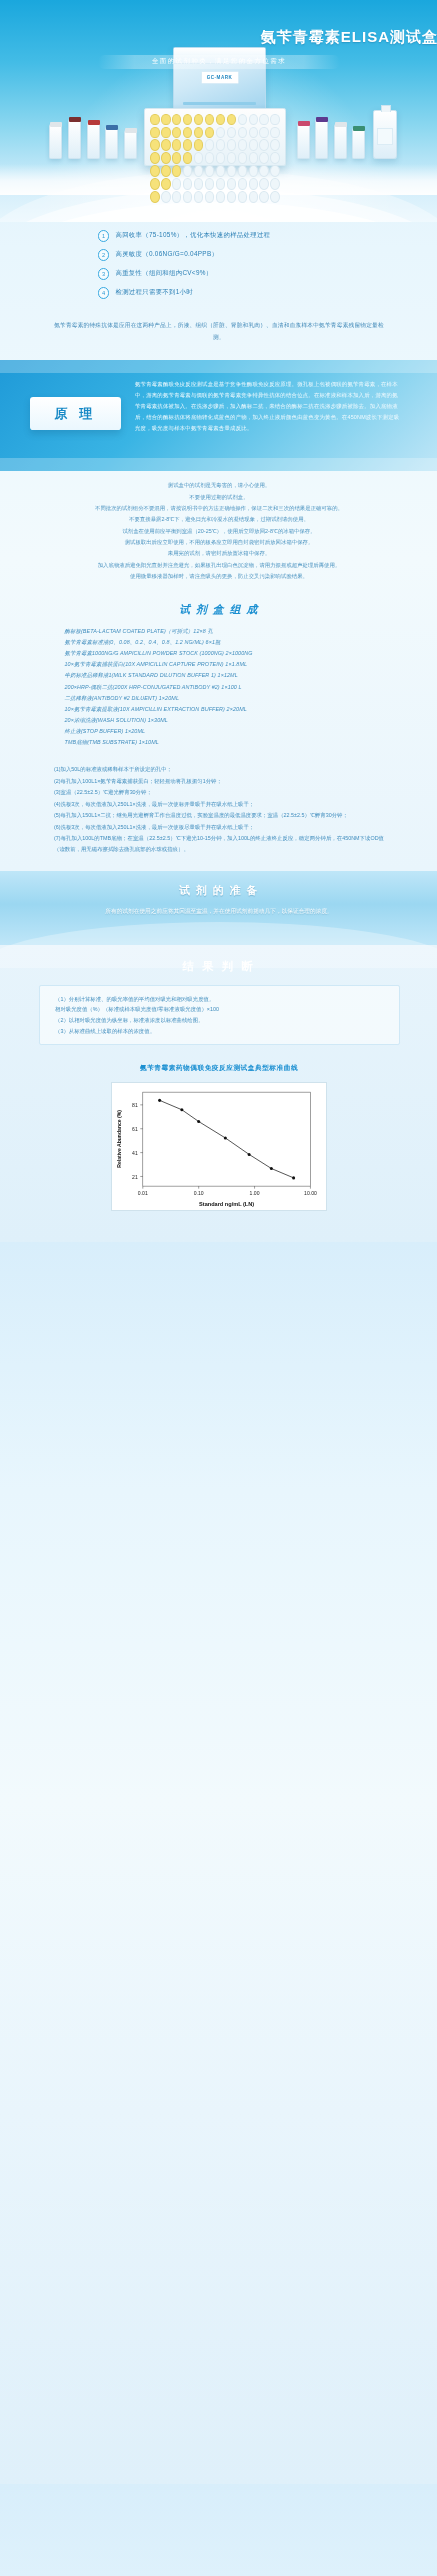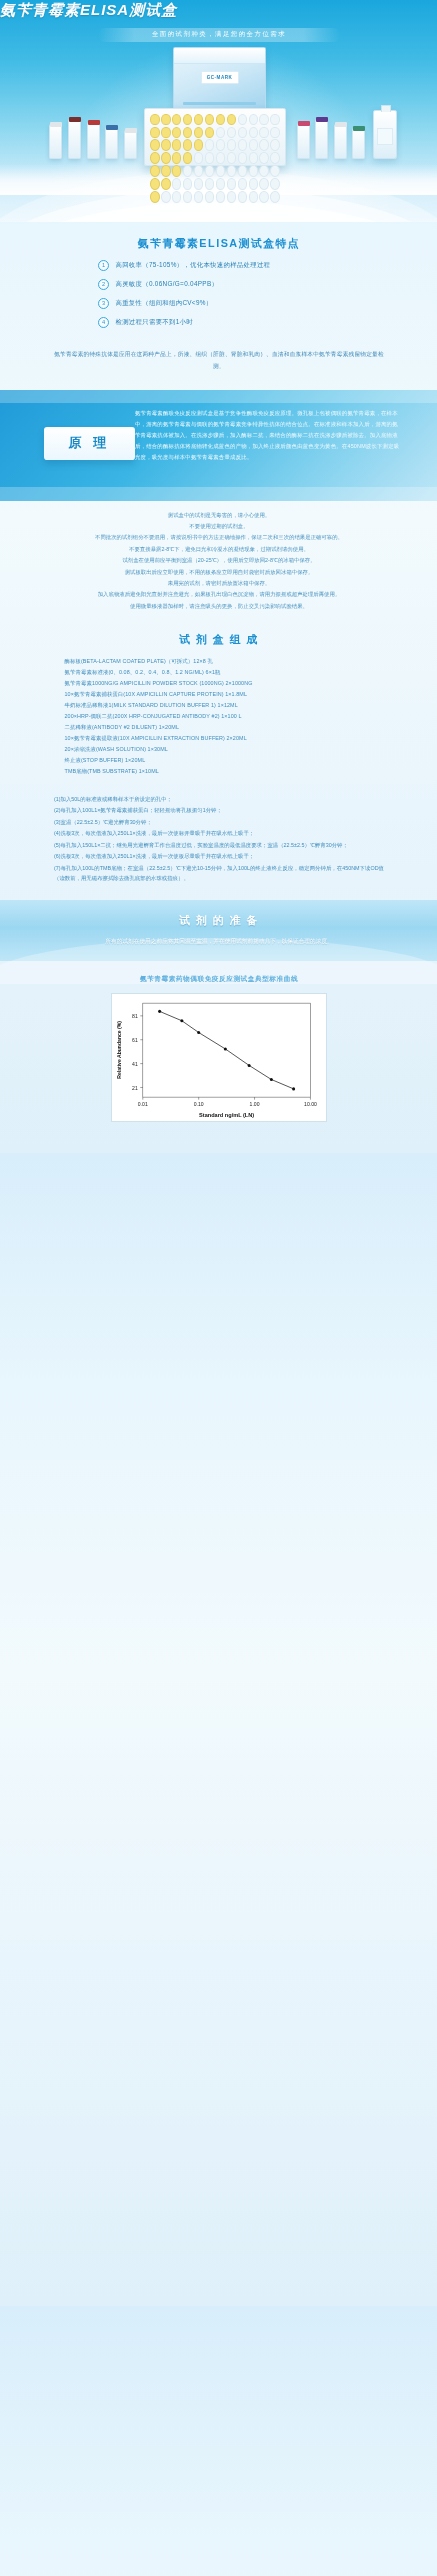--- a/index.html
+++ b/index.html
@@ -24,25 +24,24 @@
   .hero .wave {
     position:absolute; left:-5%; width:110%; height:82px;
     border-radius:50% 50% 0 0 / 100% 100% 0 0;
     background:rgba(255,255,255,.35);
   }
   .hero .wave.w1 { bottom:-31px; }
   .hero .wave.w2 { bottom:-49px; background:rgba(255,255,255,.55); }
   .hero .wave.w3 { bottom:-62px; background:rgba(255,255,255,.8); }
   .hero-title {
     position:relative; z-index:5;
-    text-align:left; color:#ffffff;
+    text-align:right; color:#ffffff;
     font-size:15px; font-weight:bold; letter-spacing:1px;
-    padding-top:1px;
+    padding-top:28px;
     text-shadow:0 0.5px 1.5px rgba(10,90,140,.35);
-    font-style:italic;
   }
   .hero-sub {
     position:relative; z-index:5;
     margin:8.2px auto 0; width:242px; height:13.4px;
     border-radius:6.7px;
     background:linear-gradient(90deg, rgba(255,255,255,0) 0%, rgba(255,255,255,.30) 15%, rgba(255,255,255,.30) 85%, rgba(255,255,255,0) 100%);
     color:#ffffff; font-size:6.4px; letter-spacing:1.5px;
     display:flex; align-items:center; justify-content:center;
   }
 
@@ -157,58 +156,58 @@
     position:relative; margin:13.4px 0 0; height:111px;
     background:linear-gradient(135deg,#1f9ad8 0%, #39b4e4 38%, #7fd0ee 70%, #bfe6f7 100%);
   }
   .principle:before, .principle:after{
     content:""; position:absolute; left:0; right:0; height:13.4px;
     background:rgba(255,255,255,.25);
   }
   .principle:before { top:0; }
   .principle:after { bottom:0; }
   .prin-badge {
-    position:absolute; left:44px; top:37px;
+    position:absolute; left:30px; top:37px;
     width:91px; height:33px; border-radius:3.1px;
     background:linear-gradient(180deg,#ffffff 0%, #eaf7fe 100%);
     color:#1789c6; font-size:13px; font-weight:bold; letter-spacing:4.1px;
     display:flex; align-items:center; justify-content:center;
     box-shadow:0 3.1px 7.2px rgba(10,70,110,.2);
   }
   .prin-body {
     position:absolute; left:135px; top:18.5px; width:268px;
     font-size:5.4px; line-height:2.05; color:#f1fbff; letter-spacing:0.2px;
   }
 
   
   .notes { padding:2.1px 0 5.2px; }
   .notes-body {
     width:330px; margin:7.2px auto 0;
     font-size:5.4px; line-height:2.1; color:#4b93c0; text-align:center;
   }
 
   
-  .comp { padding:2.1px 0 7.2px; }
+  .comp { padding:2.1px 0 7.2px;font-style:italic; }
   .comp-body {
     width:309px; margin:7.2px auto 0;
     font-size:5.4px; line-height:1.95; color:#3f8cbd; letter-spacing:0.1px;
   }
   .comp-body div { margin-bottom:0.5px; }
 
   
   .steps { padding:2.1px 0 7.2px; }
   .steps-body {
     width:330px; margin:7.2px auto 0;
     font-size:5.4px; line-height:1.95; color:#3f8cbd; text-align:justify;
   }
   .steps-body div { margin-bottom:1px; }
 
   
   .prep {
-    position:relative; margin-top:8.2px; height:61px;
+    position:relative; margin-top:8.2px; height:74px;
     background:linear-gradient(180deg,#bfe6f8 0%, #9bd7f1 45%, #bfe6f8 100%);
   }
   .prep .prep-inner { position:relative; z-index:3; }
   .prep .prep-body {
     width:309px; margin:6.2px auto 0; text-align:center;
     font-size:5.7px; line-height:2.1; color:#ffffff;
     text-shadow:0 0.5px 1px rgba(10,80,120,.25);
   }
   .prep .pwave {
     position:absolute; left:-5%; width:110%; height:46px; bottom:-23px;
@@ -378,21 +377,20 @@
       </div>
     </div>
 
     <div class="table-surface"></div>
     <div class="wave w1"></div>
     <div class="wave w2"></div>
     <div class="wave w3"></div>
   </div>
 
   <div class="features">
-    <div class="sec-title">氨苄青霉素ELISA测试盒特点</div>
     <div class="feat-list">
       <div class="feat-row">
         <div class="feat-num">1</div>
         <div class="feat-txt">高回收率（75-105%），优化本快速的样品处理过程</div>
       </div>
       <div class="feat-row">
         <div class="feat-num">2</div>
         <div class="feat-txt">高灵敏度（0.06NG/G=0.04PPB）</div>
       </div>
       <div class="feat-row">
@@ -457,20 +455,29 @@
   </div>
 
   <div class="prep">
     <div class="prep-inner">
       <div class="sec-title white">试 剂 的 准 备</div>
       <div class="prep-body">所有的试剂在使用之前应将其回温至室温，并在使用试剂前摇动几下，以保证合理的浓度。</div>
     </div>
     <div class="pwave"></div>
   </div>
 
+  <div class="result">
+    <div class="result-title-box">结 果 判 断</div>
+    <div class="result-card">
+      <div>（1）分别计算标准、的吸光率值的平均值对吸光和相对吸光度值。</div>
+      <div>相对吸光度值（%）（标准或样本吸光度值/零标准液吸光度值）×100</div>
+      <div>（2）以相对吸光度值为纵坐标，标准液浓度以标准曲线绘图。</div>
+      <div>（3）从标准曲线上读取的样本的浓度值。</div>
+    </div>
+  </div>
 
   <div class="chart-sec">
     <div class="chart-title">氨苄青霉素药物偶联免疫反应测试盒典型标准曲线</div>
     <div class="chart-holder">
       <svg class="chart-svg" viewBox="0 0 420 250" width="216" height="129">
 
         <rect x="60" y="18" width="330" height="185" fill="#ffffff" stroke="#444" stroke-width="1"></rect>
 
         <g font-family="Liberation Sans, sans-serif" font-size="10" fill="#222">
           <text x="50" y="47" text-anchor="end">81</text>

